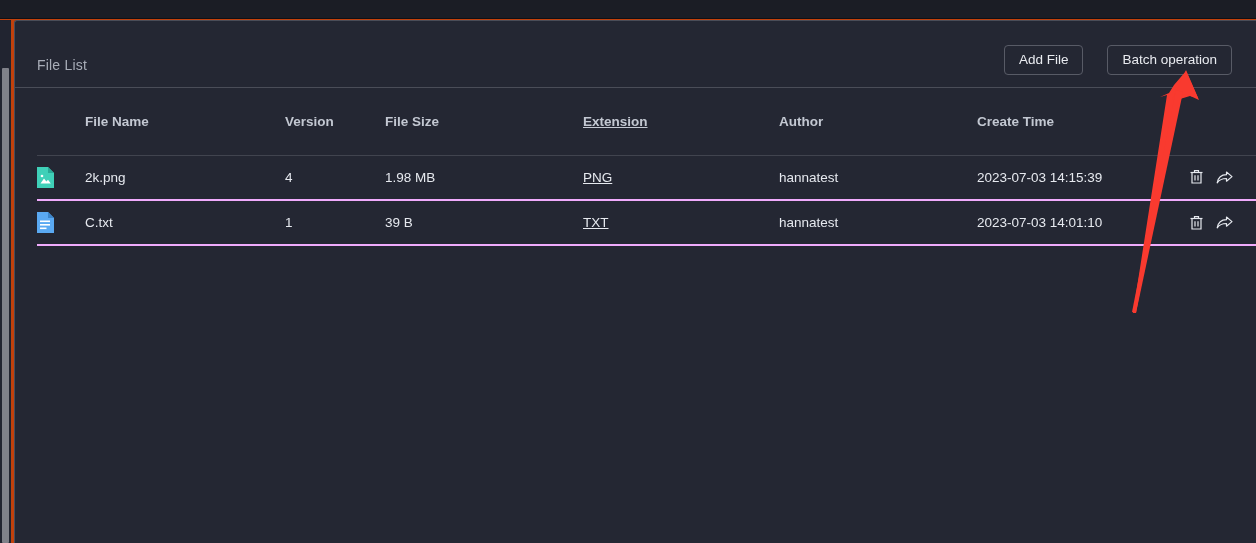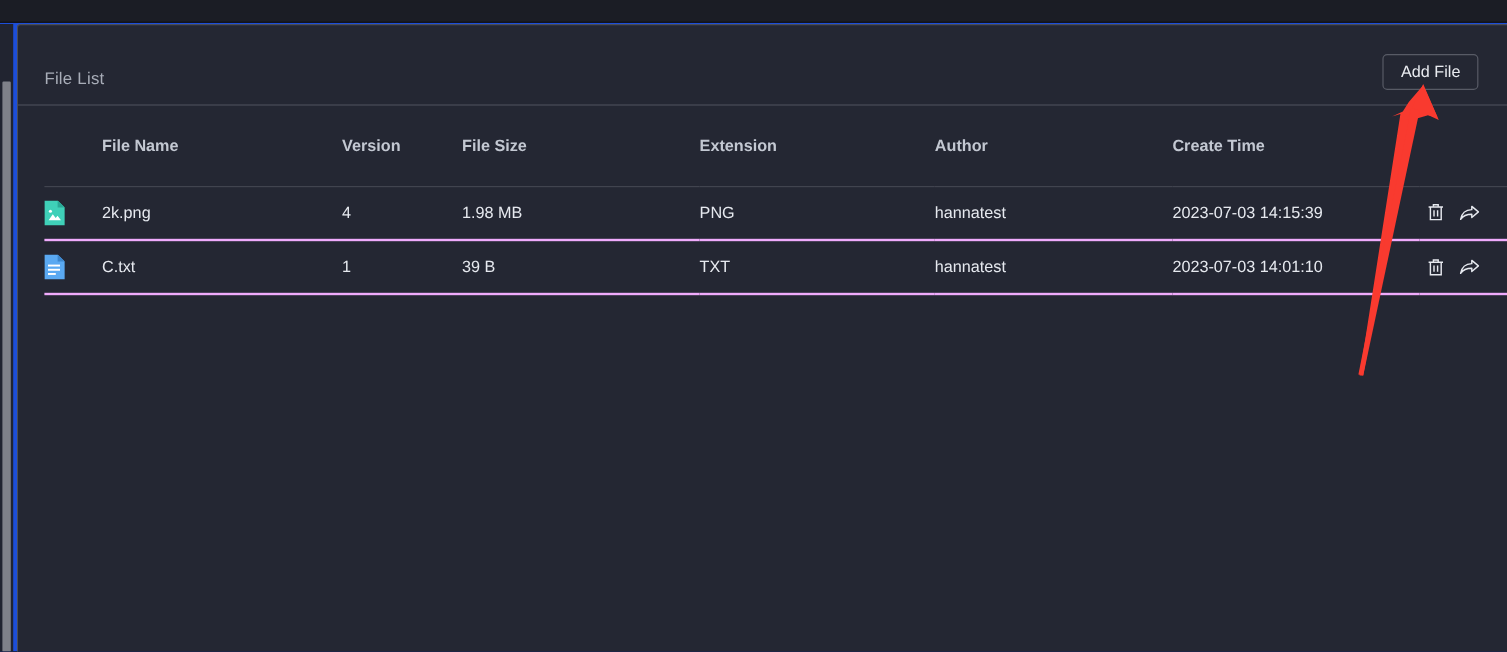--- a/index.html
+++ b/index.html
@@ -9,21 +9,21 @@
     height: 543px;
     overflow: hidden;
     background: #15171e;
     font-family: "Liberation Sans", sans-serif;
   }
 
   #app {
     position: relative;
     width: 1256px;
     height: 543px;
-    background: #1d4ed8;
+    background: #c2410c;
   }
 
   
   .top-strip {
     position: absolute;
     left: 0; top: 0;
     width: 1256px; height: 19px;
     background: #1b1d25;
     border-bottom: 1px solid #0f1015;
   }
@@ -117,21 +117,21 @@
     border-bottom: 2px solid #f0abfc;
     vertical-align: middle;
     padding: 0;
     white-space: nowrap;
   }
 
   .col-icon   { width: 48px; }
   .col-name   { width: 200px; margin-left: 48px; }
   .col-ver    { width: 100px; }
   .col-size   { width: 198px; }
-  .col-ext    { width: 196px; }
+  .col-ext    { width: 196px; text-decoration: underline; }
   .col-author { width: 198px; }
   .col-time   { width: 206px; }
   .col-act    { width: 96px; }
 
   
   .file-icon { display: block; width: 17px; height: 21px; }
 
   
   .actions {
     display: flex;
@@ -170,20 +170,21 @@
     <div class="thumb"></div>
   </div>
 
   <div class="card">
 
     <div class="card-header">
       <div class="card-title">File List</div>
 
       <div class="header-actions">
         <button class="btn">Add File</button>
+        <button class="btn">Batch operation</button>
       </div>
     </div>
 
     <div class="table-wrap">
       <table>
         <thead>
           <tr>
             <th class="col-icon"></th>
             <th class="col-name">File Name</th>
             <th class="col-ver">Version</th>

